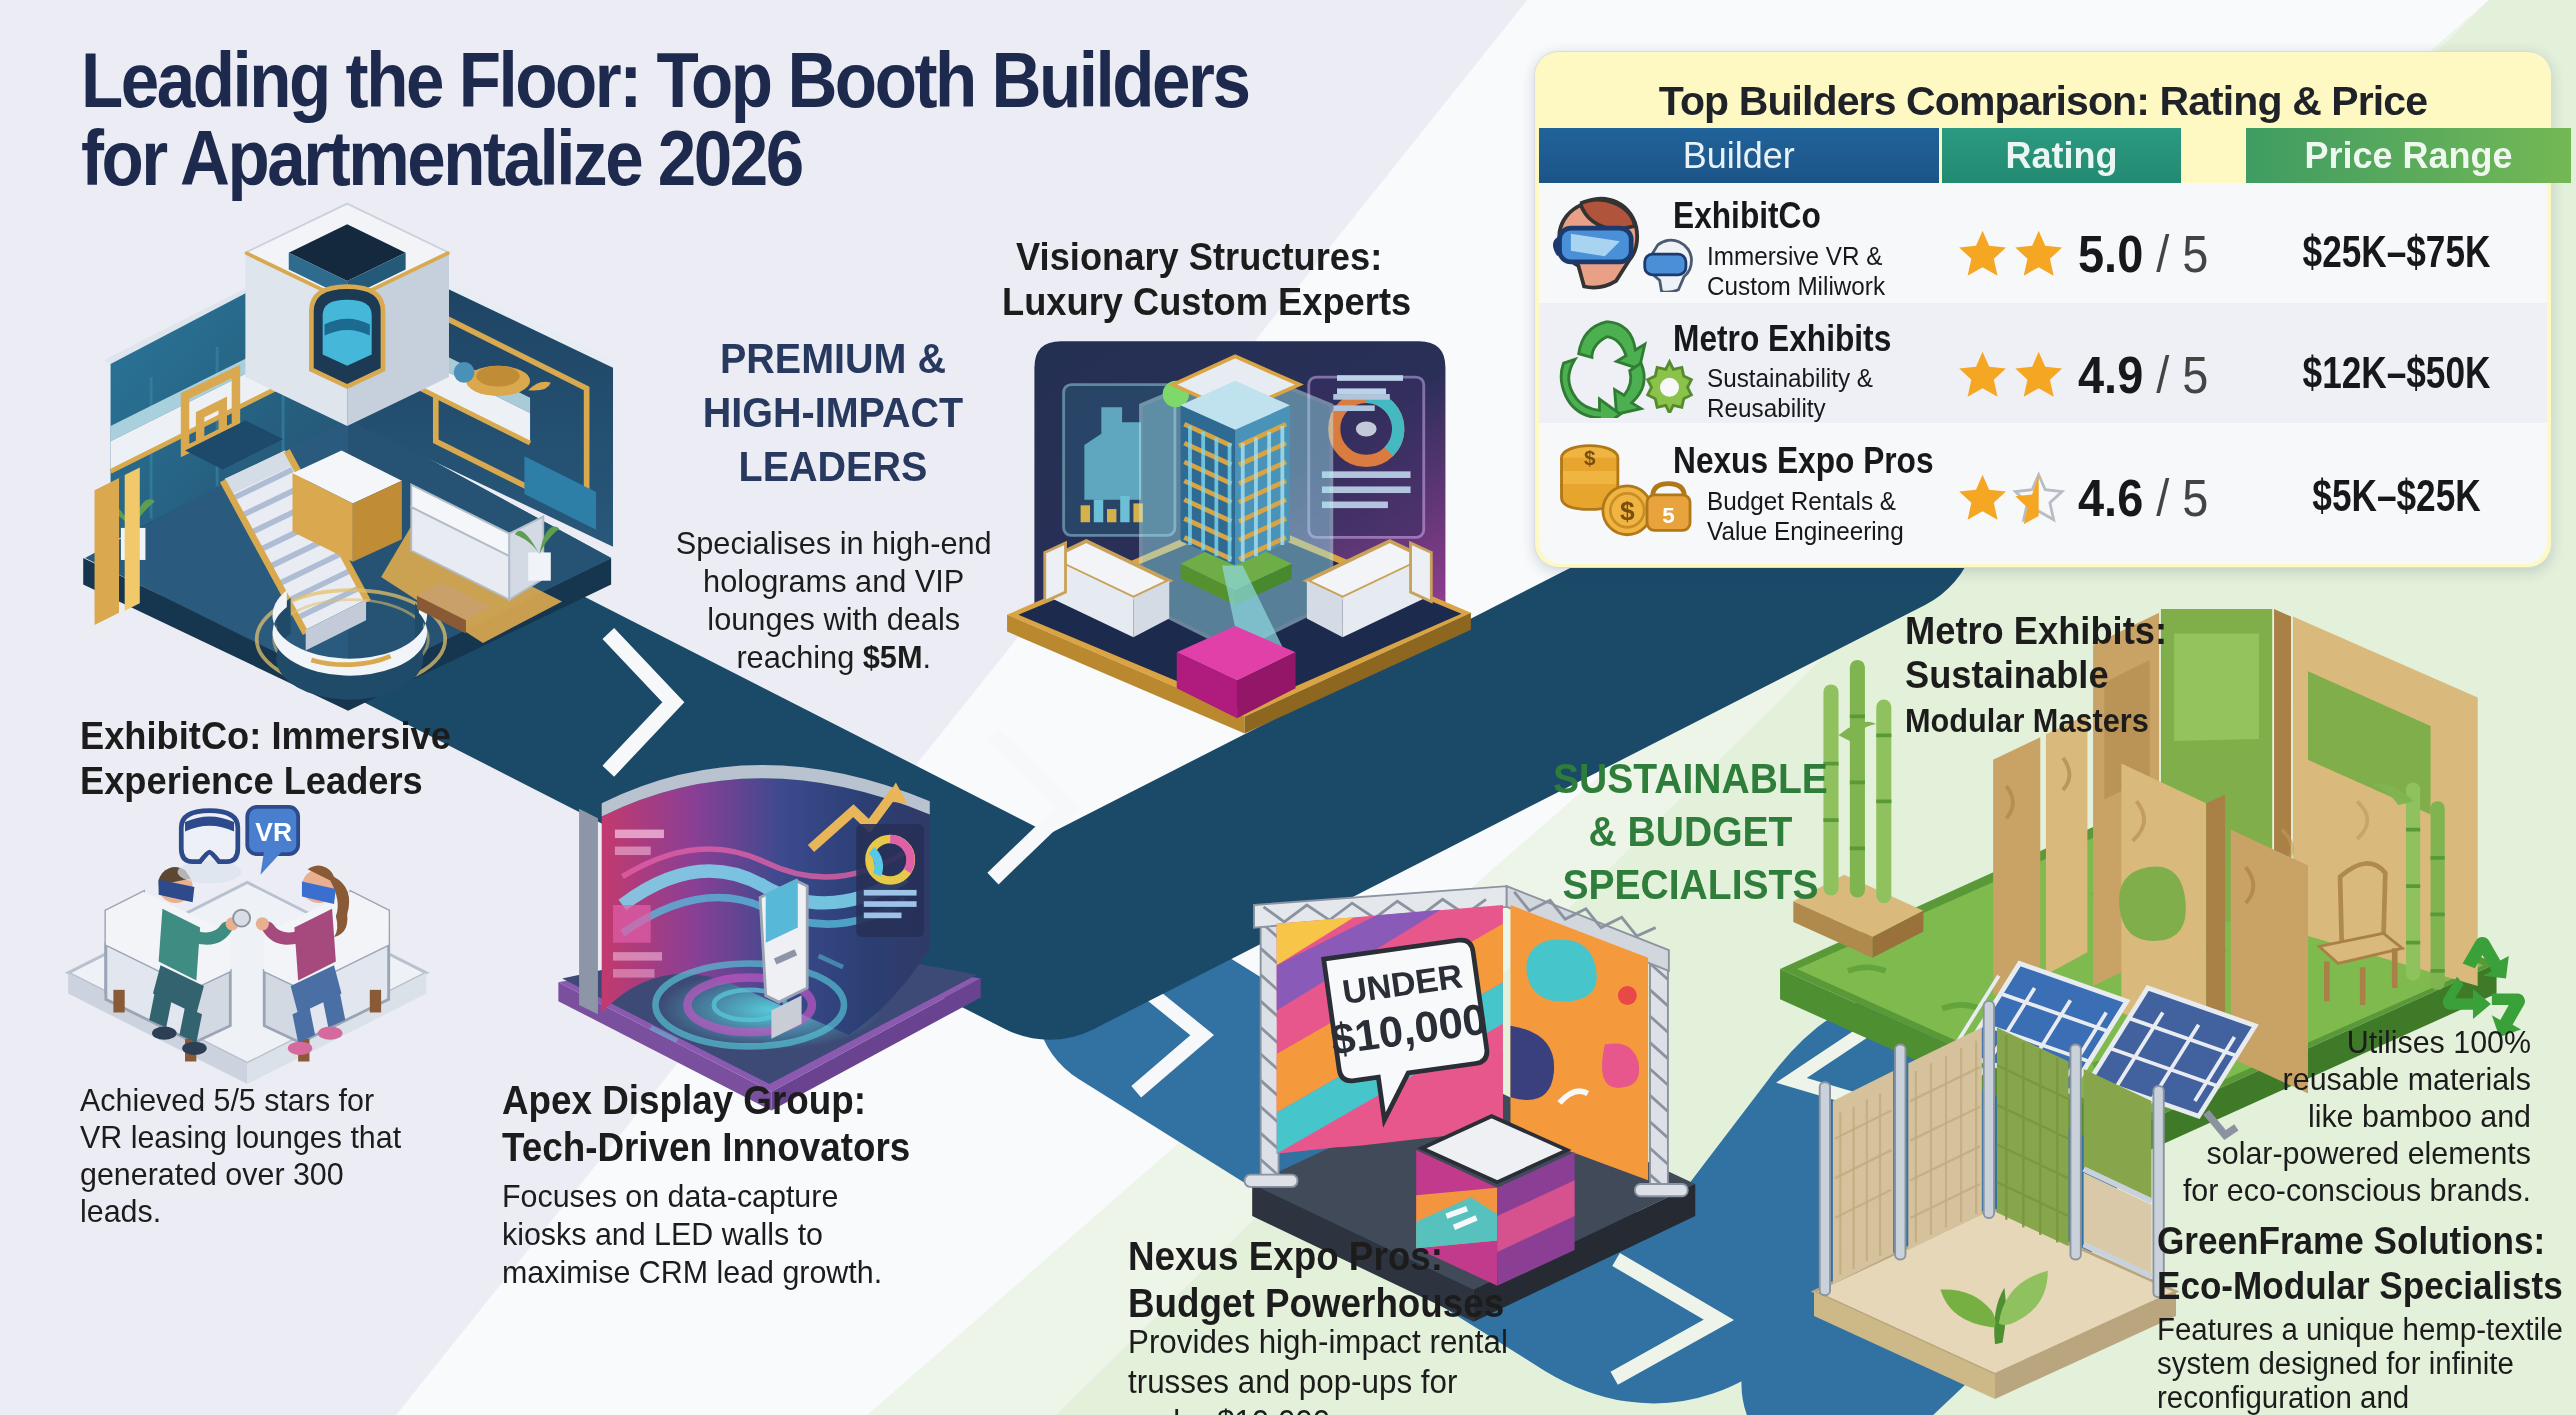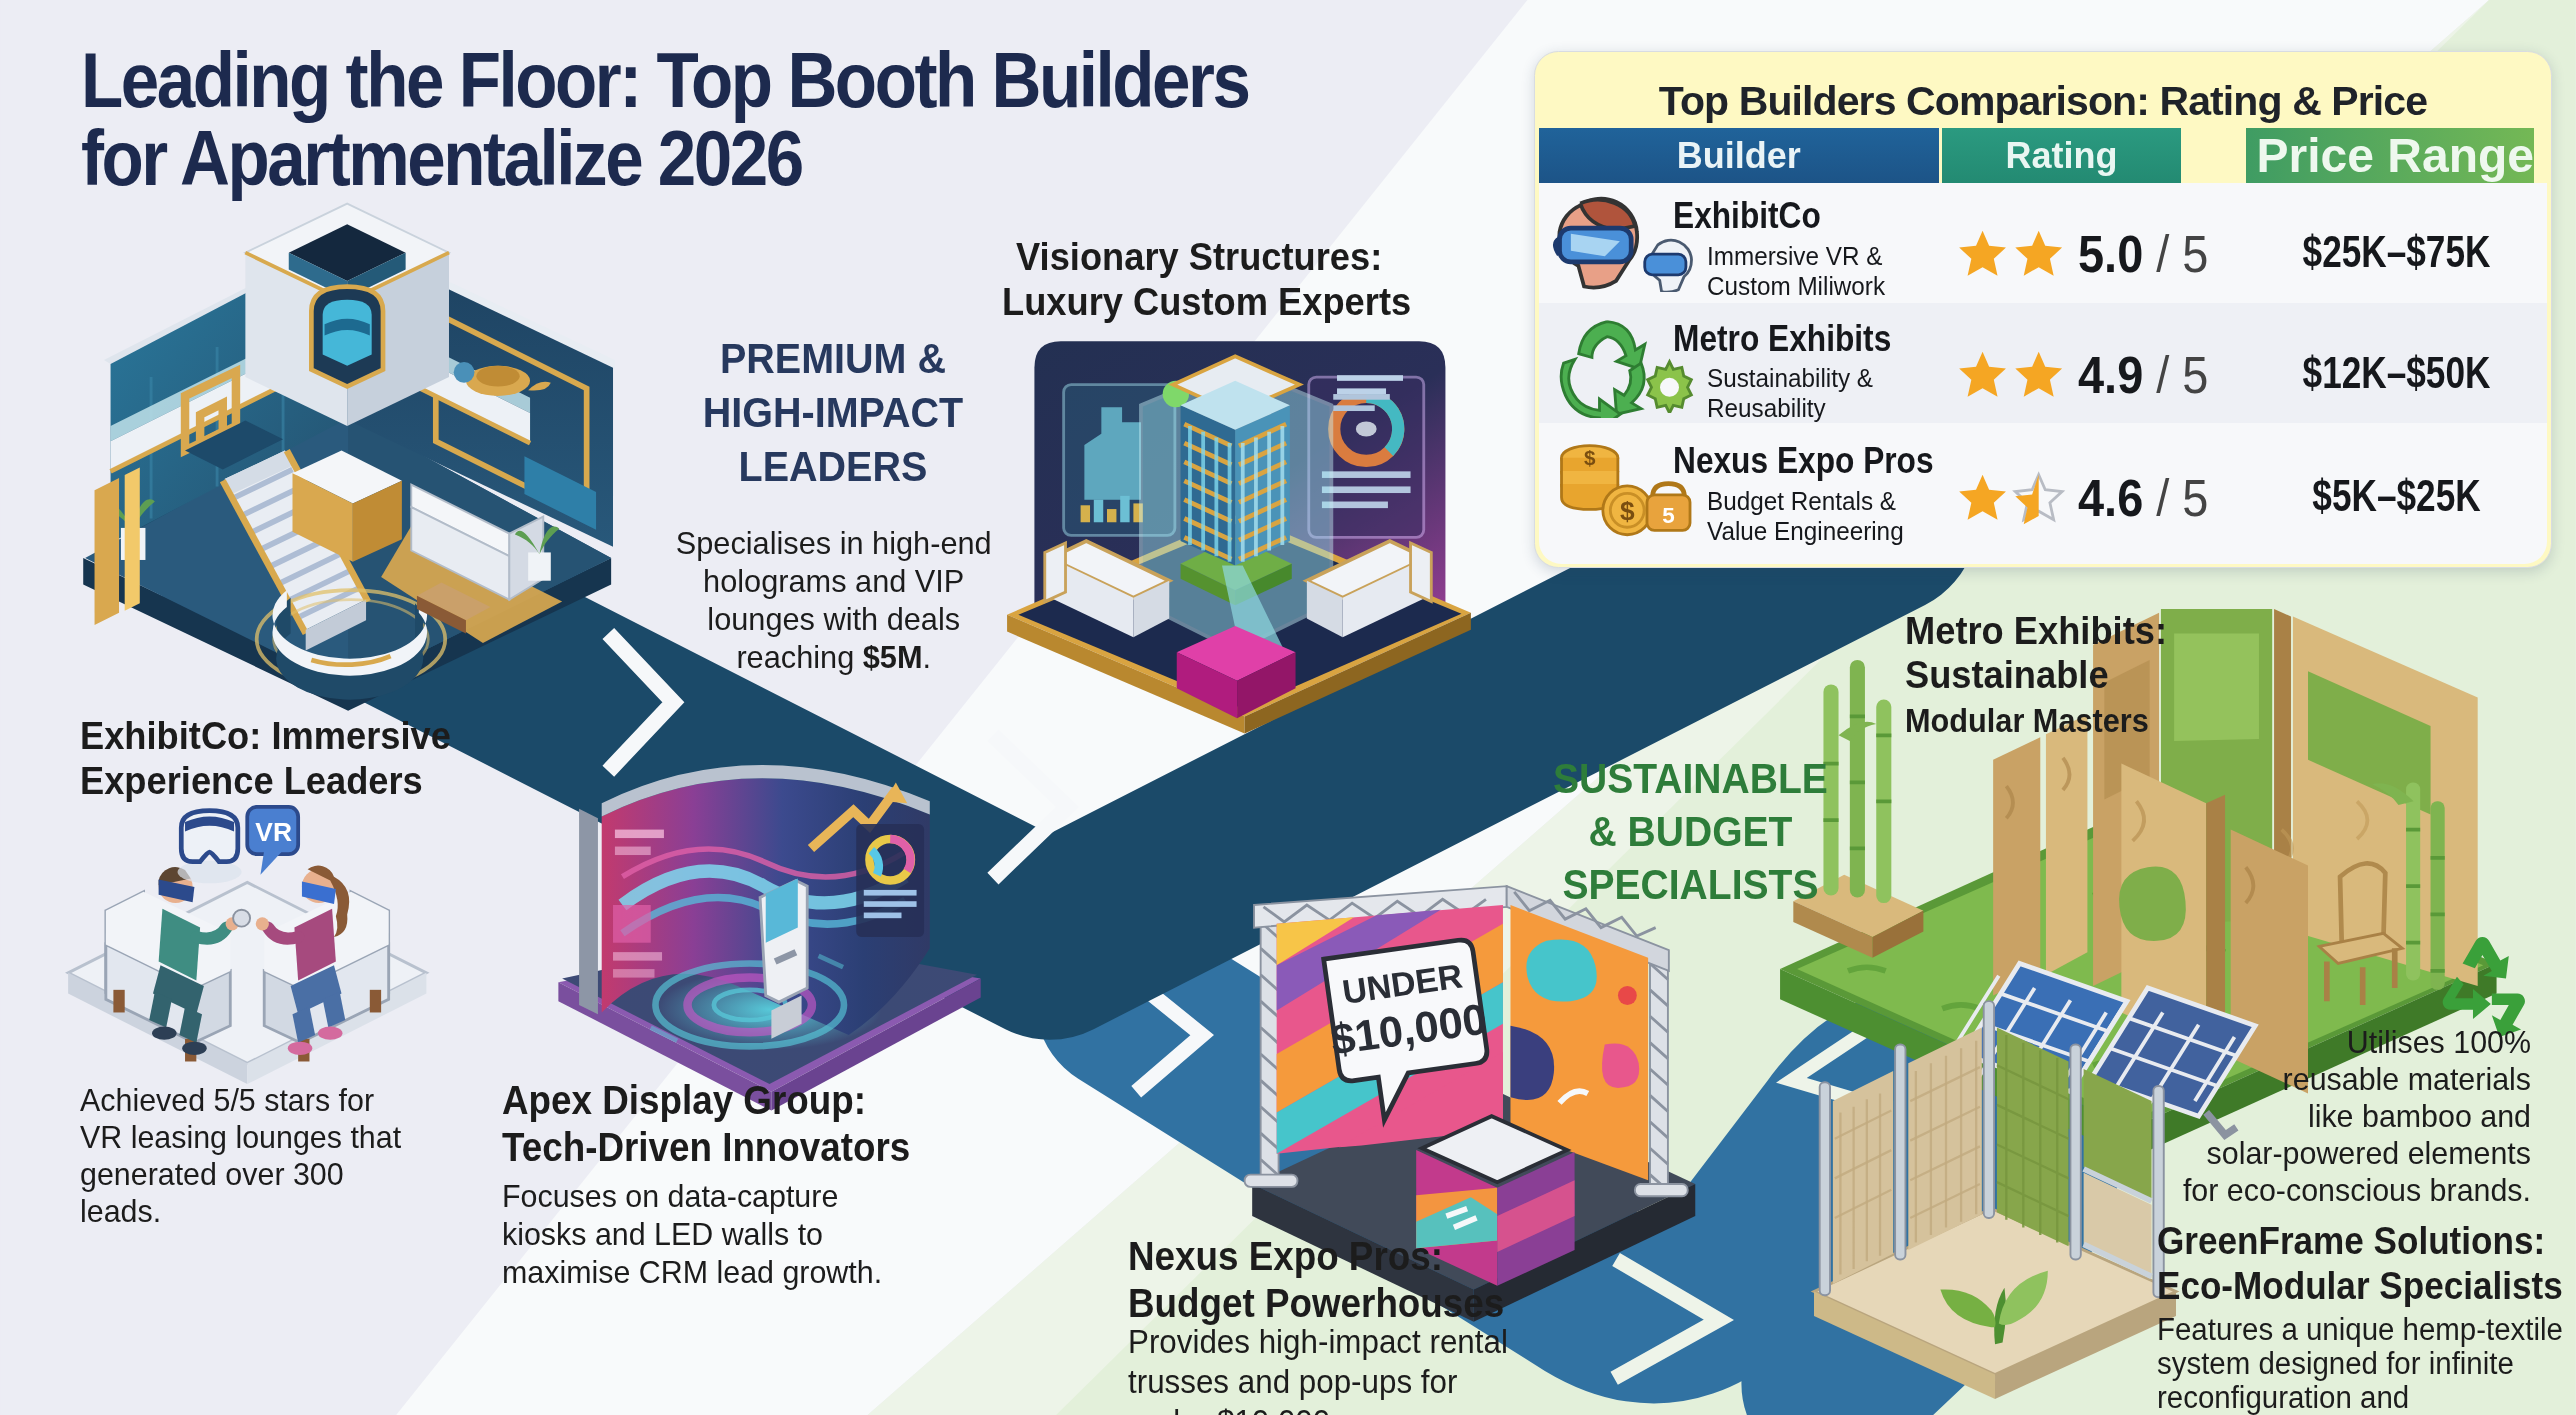--- a/index.html
+++ b/index.html
@@ -544,23 +544,23 @@
 <div class="txt" style="left:2159px;top:1024px;width:372px;font-size:32px;line-height:37px;color:#1c1c1c;text-align:right;white-space:nowrap;transform:scaleX(.95);transform-origin:right top;">Utilises 100%<br>reusable materials<br>like bamboo and<br>solar-powered elements<br>for eco-conscious brands.</div>
 
 <div class="txt" style="left:2157px;top:1218px;font-size:39px;line-height:45px;font-weight:bold;color:#1c1c1c;white-space:nowrap;transform:scaleX(.9);">GreenFrame Solutions:<br>Eco-Modular Specialists</div>
 
 <div class="txt" style="left:2157px;top:1313px;font-size:31px;line-height:34px;color:#1c1c1c;white-space:nowrap;transform:scaleX(.95);">Features a unique hemp-textile<br>system designed for infinite<br>reconfiguration and<br>low-emission shipping.</div>
 
 <div style="position:absolute;left:1534px;top:51px;width:1016px;height:515px;background:#fef9c3;border-radius:24.5px;border:1.9px solid #d8dce2;box-shadow:0 3.8px 13.2px rgba(40,60,90,.18);">
 
   <div style="position:absolute;left:0;top:26.4px;width:100%;text-align:center;font-size:41px;font-weight:bold;color:#1f2329;letter-spacing:-0.9px;">Top Builders Comparison: Rating &amp; Price</div>
 
-  <div style="position:absolute;left:3.8px;top:76px;width:400px;height:61px;background:linear-gradient(180deg,#20639a,#1c5285);color:#e9f3f6;font-size:36px;font-weight:bold;text-align:center;line-height:55px;">Builder</div>
+  <div style="position:absolute;left:3.8px;top:76px;width:400px;height:61px;background:linear-gradient(180deg,#20639a,#1c5285);color:#e9f3f6;font-size:36px;font-weight:normal;text-align:center;line-height:55px;">Builder</div>
   <div style="position:absolute;left:407px;top:76px;width:239px;height:55px;background:linear-gradient(180deg,#2b9a80,#238a72);color:#e9f6f2;font-size:36px;font-weight:bold;text-align:center;line-height:55px;">Rating</div>
-  <div style="position:absolute;left:711px;top:76px;width:288px;height:55px;background:linear-gradient(90deg,#3f9c63,#74b855);color:#eef8ee;font-size:48px;font-weight:bold;text-align:right;line-height:55px;">Price Range</div>
+  <div style="position:absolute;left:711px;top:76px;width:325px;height:55px;background:linear-gradient(90deg,#3f9c63,#74b855);color:#eef8ee;font-size:36px;font-weight:bold;text-align:center;line-height:55px;">Price Range</div>
 
   <div style="position:absolute;left:3.8px;top:251px;width:1008px;height:1.9px;background:#d4d9e0;"></div>
   <div style="position:absolute;left:3.8px;top:371px;width:1008px;height:1.9px;background:#d4d9e0;"></div>
   <div style="position:absolute;left:404px;top:131px;width:2.8px;height:381px;background:#d4d9e0;"></div>
   <div style="position:absolute;left:707px;top:131px;width:2.8px;height:381px;background:#d4d9e0;"></div>
   <div style="position:absolute;left:3.8px;top:131px;width:1008px;height:120px;background:#f7f8fa;"></div>
   <div style="position:absolute;left:3.8px;top:251px;width:1008px;height:120px;background:#eef0f5;"></div>
   <div style="position:absolute;left:3.8px;top:371px;width:1008px;height:141px;background:#f7f8fa;border-radius:0 0 22.6px 22.6px;"></div>
 
   <svg style="position:absolute;left:17px;top:140px;" width="99" height="106" viewBox="0 0 105 112">

